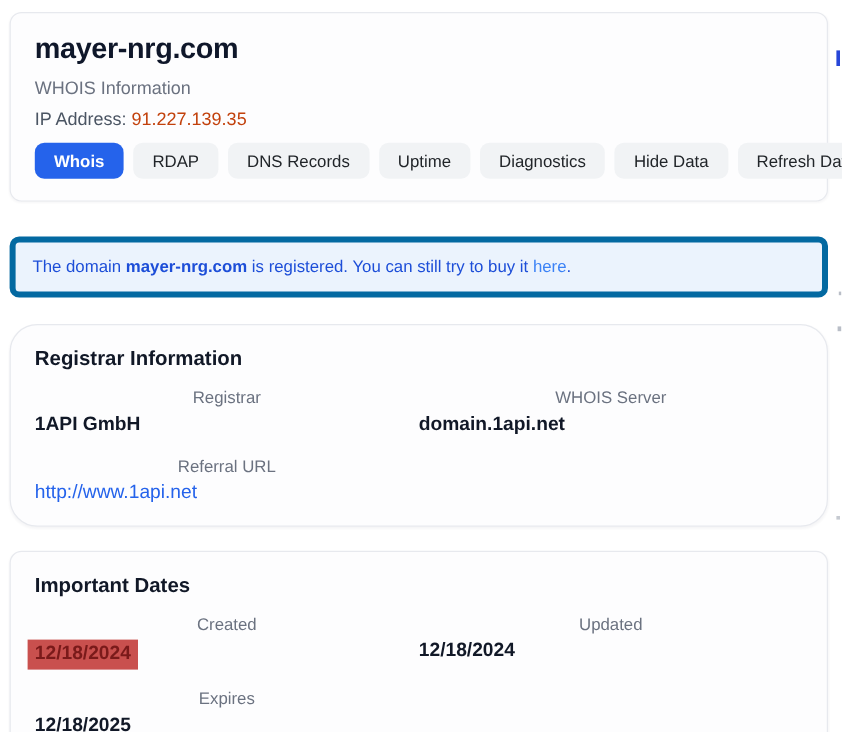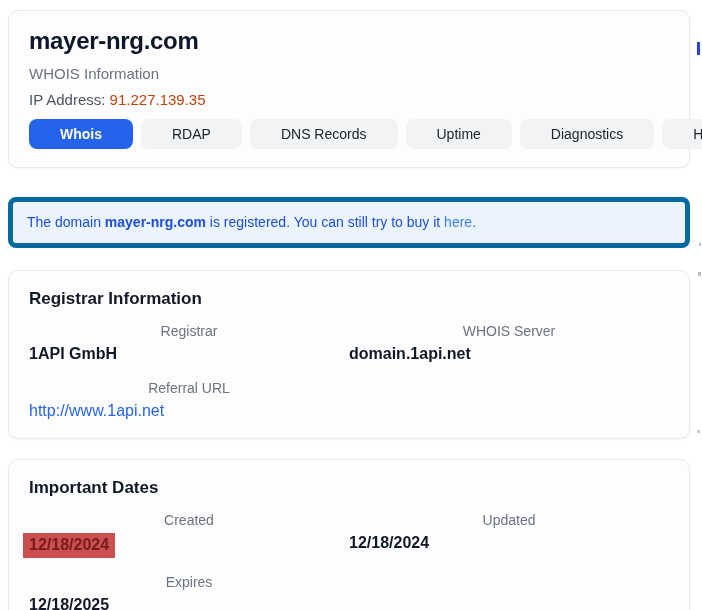--- a/index.html
+++ b/index.html
@@ -35,21 +35,21 @@
   .subtitle { font-size: 15px; color: #6b7280; line-height: 1.15; margin-bottom: 9px; }
   .ip-line { font-size: 15px; color: #4b5563; line-height: 1.15; margin-bottom: 11px; }
   .ip-link { color: #c2410c; text-decoration: none; cursor: pointer; }
   .tabs { display: flex; gap: 8px; }
   .tab {
     font-family: "Liberation Sans", sans-serif;
     background: #f1f3f5;
     color: #212529;
     border: none;
     border-radius: 8px;
-    padding: 0 31px;
+    padding: 0 16px;
     height: 30px;
     font-size: 14px;
     font-weight: 500;
     line-height: 30px;
     cursor: pointer;
     white-space: nowrap;
   }
   .tab.active { background: #2563eb; color: #ffffff; font-weight: 600; }
   
   .banner {
@@ -59,21 +59,21 @@
     border-radius: 8px;
     padding: 12px 14px;
     font-size: 14px;
     color: #1d4ed8;
     line-height: 1.2;
   }
   .banner .banner-bold { font-weight: 700; }
   .banner a { color: #3b82f6; text-decoration: none; cursor: pointer; }
   
   .info-card { padding: 18px 20px; }
-  .registrar-card { margin-top: 22px; }
+  .registrar-card { margin-top: 22px; border-radius: 23px; }
   .dates-card { margin-top: 20px; }
   .card-title { font-size: 17px; font-weight: 700; color: #111827; line-height: 1.2; margin-bottom: 14px; }
   .field-grid { display: grid; grid-template-columns: 1fr 1fr; row-gap: 16px; }
   .field-label { font-size: 14px; color: #6b7280; line-height: 1.15; margin-bottom: 5px; text-align: center; }
   .field-value { font-size: 16px; font-weight: 600; color: #111827; line-height: 1.2; }
   .value-link { color: #2563eb; font-weight: 500; text-decoration: none; cursor: pointer; text-align: right; }
   .highlight-red {
     display: inline-block;
     background: #c9504e;
     color: #7a1a1a;

